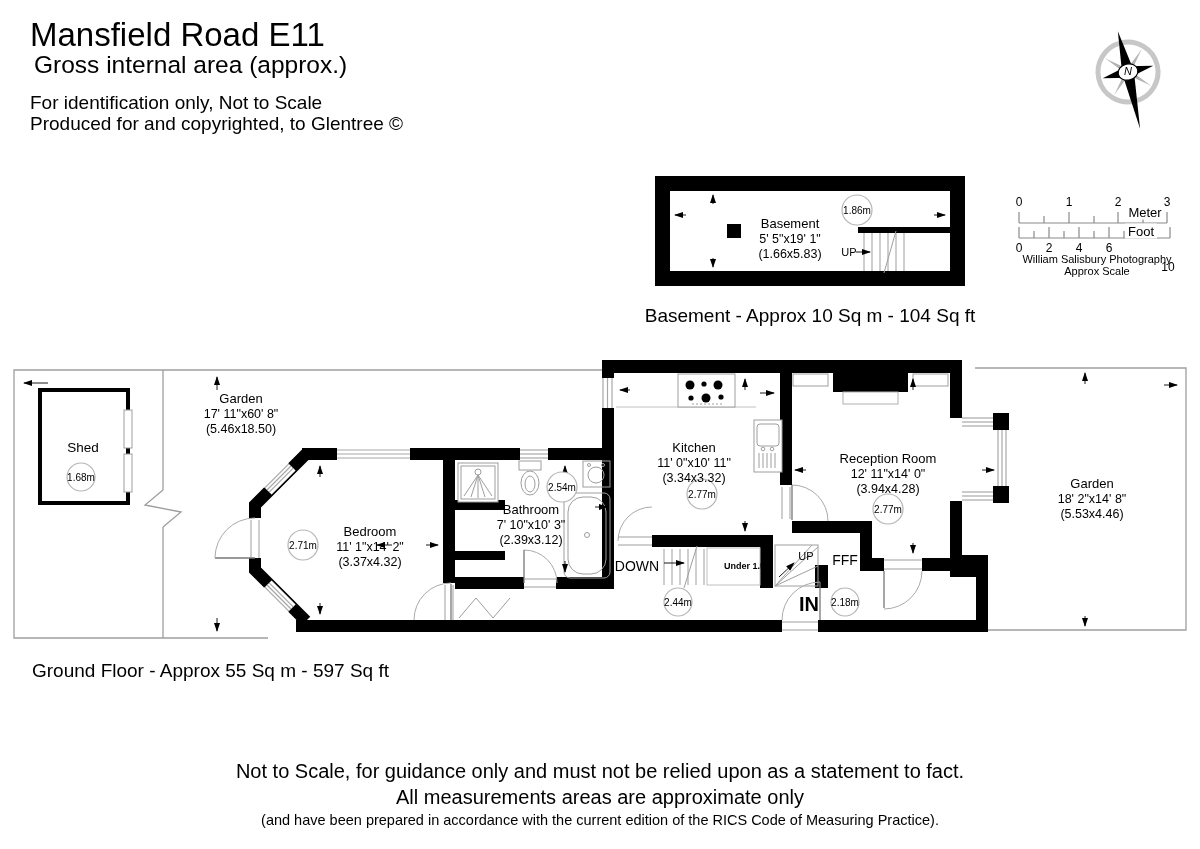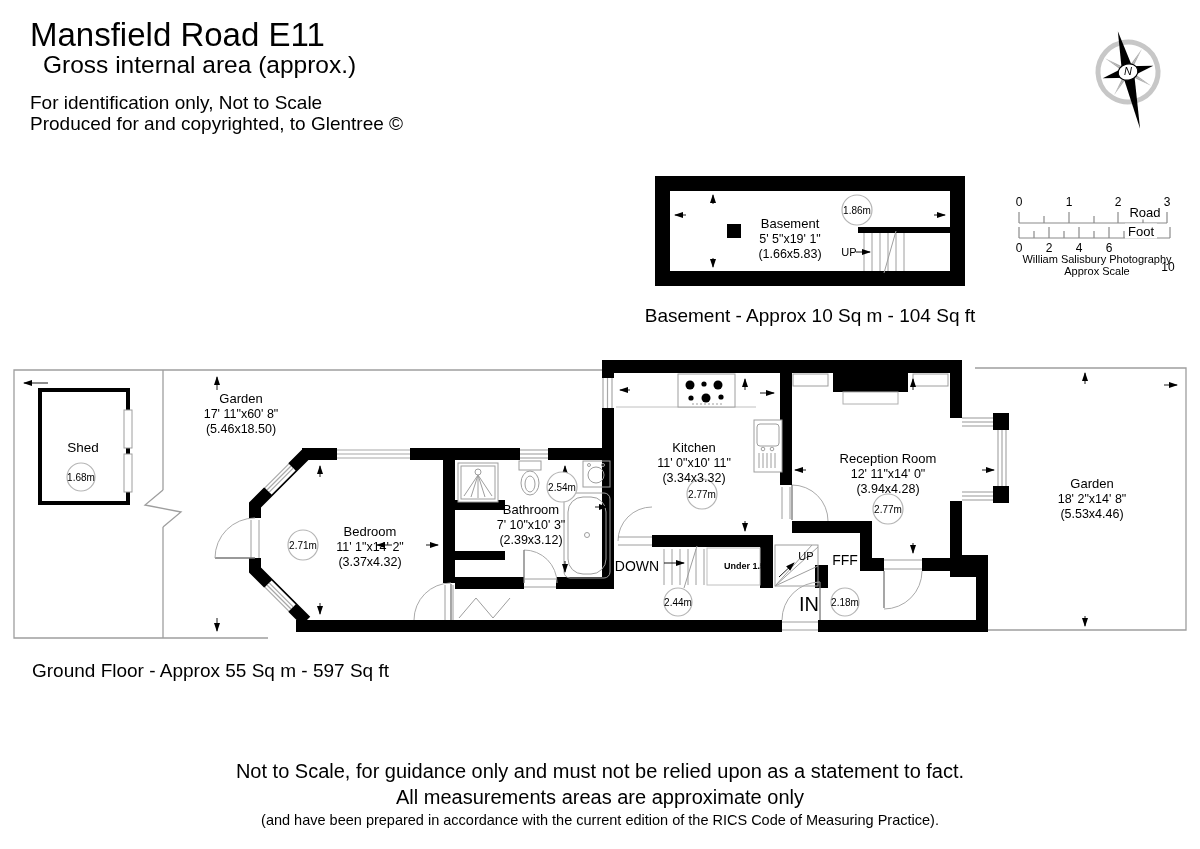--- a/index.html
+++ b/index.html
@@ -4,21 +4,21 @@
 <style>
   html,body{margin:0;padding:0;background:#fff;}
   .page{position:relative;width:1200px;height:849px;background:#fff;overflow:hidden;
         font-family:"Liberation Sans", sans-serif;color:#000;}
   .abs{position:absolute;}
   .ctr{transform:translate(-50%,-50%);text-align:center;white-space:nowrap;}
   .plan-svg{position:absolute;left:0;top:0;}
   
   .title-block{position:absolute;left:30px;top:18px;line-height:1.0;}
   .title-line1{font-size:33px;margin:0 0 2px 0;font-weight:400;}
-  .title-line{font-size:24.5px;margin:1px 13px;}
+  .title-line{font-size:24.5px;margin:1px 4px;}
   .title-note{font-size:19px;margin:2px 0;}
   .note-gap{height:12px;}
   
   .room-label{position:absolute;transform:translate(-50%,-50%);text-align:center;
               font-size:12.5px;line-height:1.2;white-space:nowrap;}
   .room-name{font-size:13px;margin-top:14px;}
   .h-label{position:absolute;transform:translate(-50%,-50%);font-size:10px;white-space:nowrap;}
   .tiny-label{position:absolute;transform:translate(-50%,-50%);font-size:9px;font-weight:600;white-space:nowrap;}
   .stair-label{position:absolute;transform:translate(-50%,-50%);font-size:14px;white-space:nowrap;}
   .up-label{position:absolute;transform:translate(-50%,-50%);font-size:11px;white-space:nowrap;}
@@ -398,21 +398,21 @@
     <div>(1.66x5.83)</div>
   </div>
   <div class="h-label" style="left:857px;top:210px;">1.86m</div>
   <div class="up-label" style="left:849px;top:252px;">UP</div>
   <div class="caption ctr" style="left:810px;top:316px;">Basement - Approx 10 Sq m - 104 Sq ft</div>
 
   <div class="scale-num" style="left:1019px;top:202px;">0</div>
   <div class="scale-num" style="left:1069px;top:202px;">1</div>
   <div class="scale-num" style="left:1118px;top:202px;">2</div>
   <div class="scale-num" style="left:1167px;top:202px;">3</div>
-  <div class="scale-unit" style="left:1145px;top:212px;">Road</div>
+  <div class="scale-unit" style="left:1145px;top:212px;">Meter</div>
   <div class="scale-num" style="left:1019px;top:248px;">0</div>
   <div class="scale-num" style="left:1049px;top:248px;">2</div>
   <div class="scale-num" style="left:1079px;top:248px;">4</div>
   <div class="scale-num" style="left:1109px;top:248px;">6</div>
   <div class="scale-num" style="left:1168px;top:259px;margin-top:8px;">10</div>
   <div class="scale-unit" style="left:1141px;top:231px;">Foot</div>
   <div class="scale-credit" style="left:1097px;top:259px;">William Salisbury Photography</div>
   <div class="scale-credit" style="left:1097px;top:271px;">Approx Scale</div>
 
   <div class="room-label" style="left:241px;top:407px;">
@@ -455,21 +455,21 @@
   <div class="room-label" style="left:1092px;top:492px;">
     <div class="room-name">Garden</div>
     <div>18' 2"x14' 8"</div>
     <div>(5.53x4.46)</div>
   </div>
 
   <div class="stair-label" style="left:637px;top:566px;">DOWN</div>
   <div class="tiny-label" style="left:733px;top:566px;padding-left:31px;">Under 1.5m</div>
   <div class="up-label" style="left:806px;top:556px;">UP</div>
   <div class="stair-label" style="left:845px;top:560px;">FFF</div>
-  <div class="in-label" style="left:809px;top:604px;">IN</div>
+  <div class="in-label" style="left:809px;top:604px;font-weight:bold;">IN</div>
   <div class="h-label" style="left:678px;top:602px;">2.44m</div>
   <div class="h-label" style="left:845px;top:602px;">2.18m</div>
 
   <div class="caption" style="left:32px;top:660px;">Ground Floor - Approx 55 Sq m - 597 Sq ft</div>
   <div class="footer-line f1" style="top:760px;">Not to Scale, for guidance only and must not be relied upon as a statement to fact.</div>
   <div class="footer-line f1" style="top:786px;">All measurements areas are approximate only</div>
   <div class="footer-line f3" style="top:812px;">(and have been prepared in accordance with the current edition of the RICS Code of Measuring Practice).</div>
 
 </div>
 

